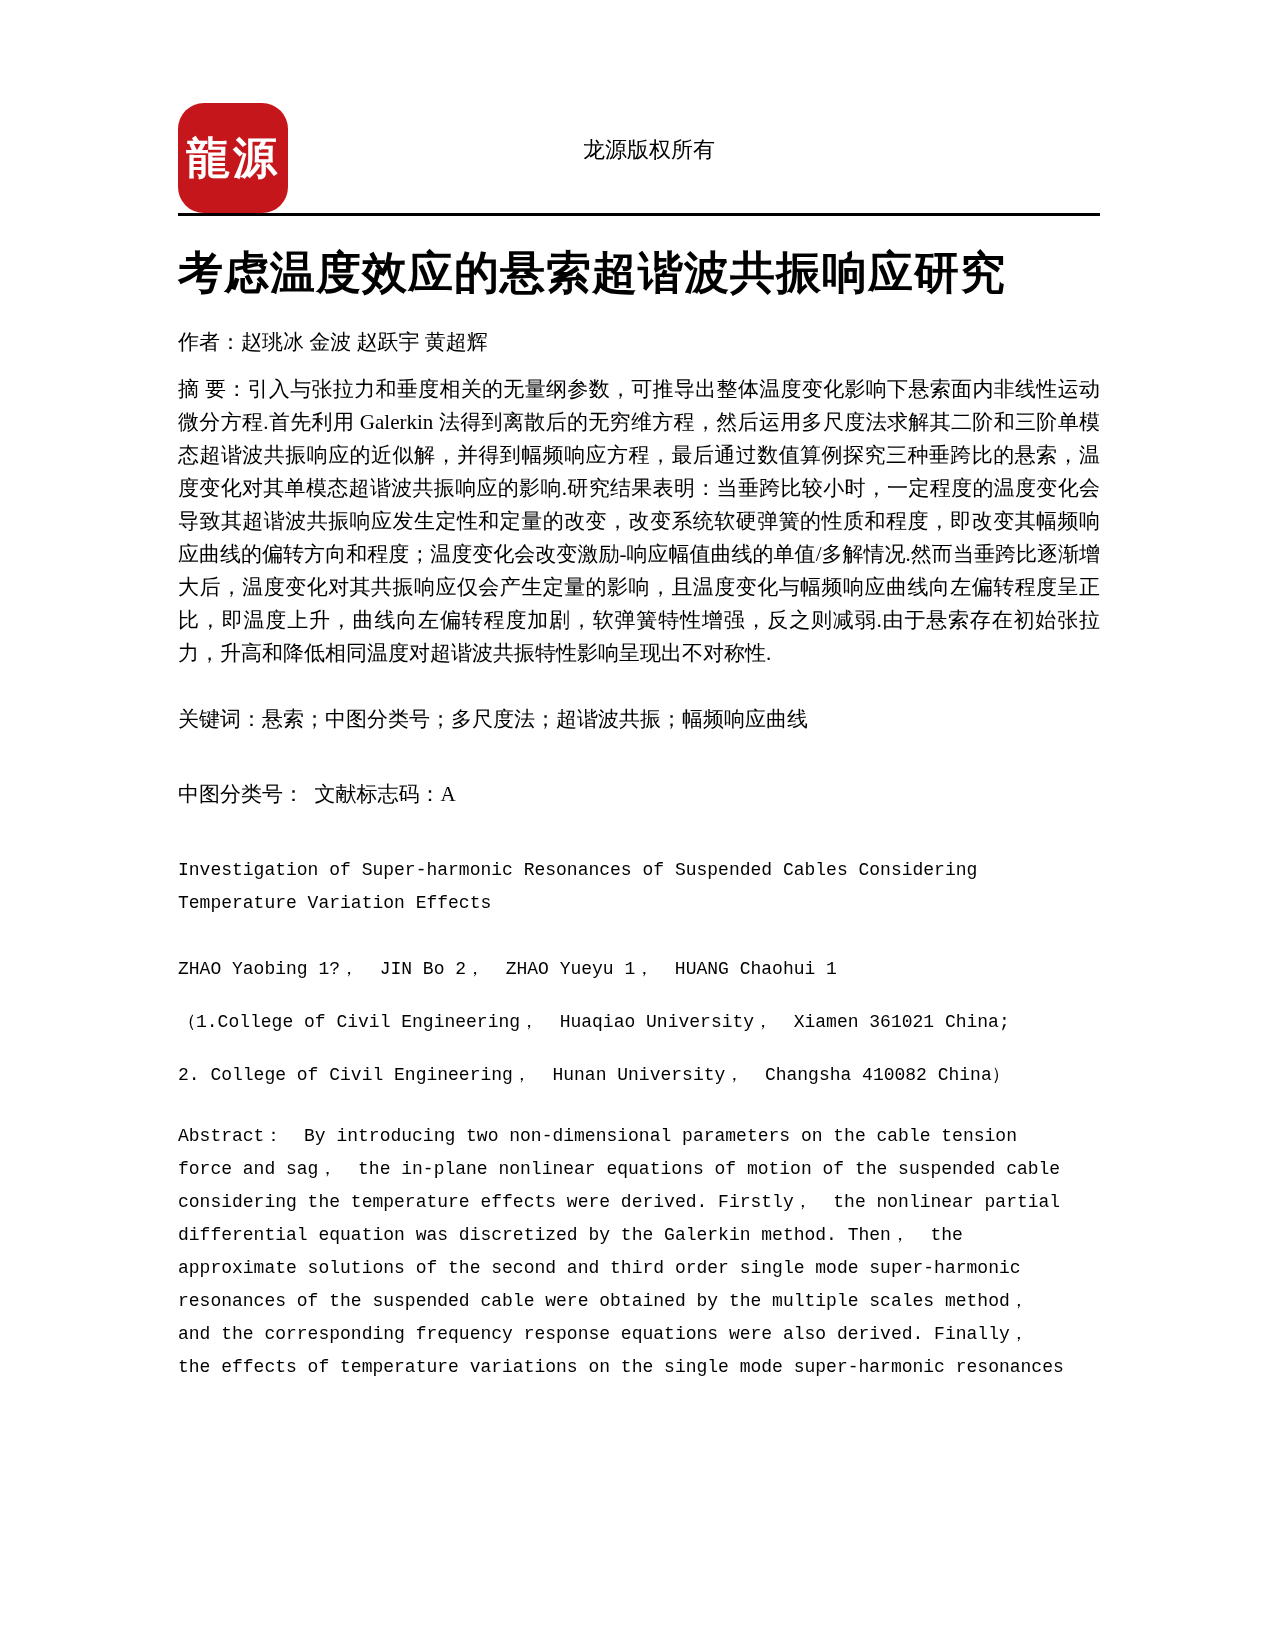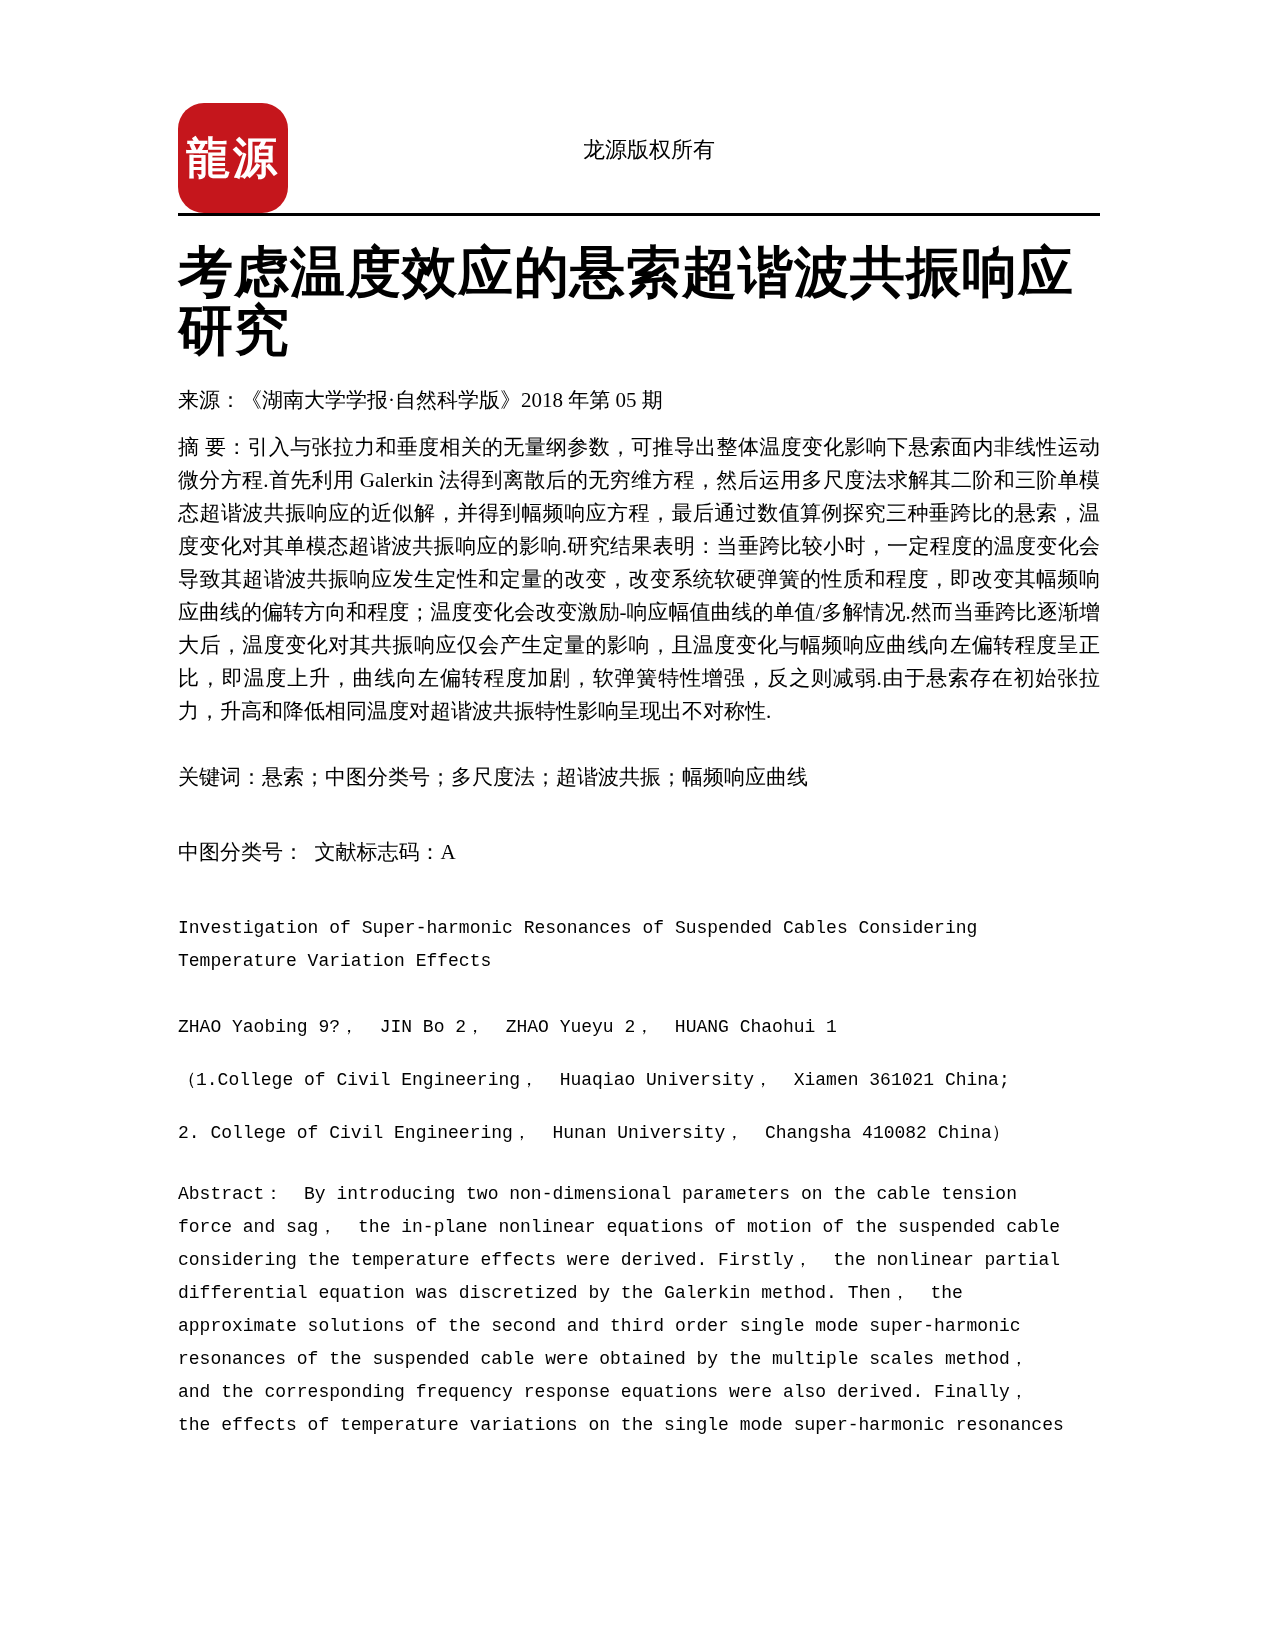--- a/index.html
+++ b/index.html
@@ -48,21 +48,21 @@
     white-space: pre-wrap;
     margin-left: 20px;
   }
   .rule {
     border: none;
     border-top: 3px solid #000000;
     margin: 0;
     width: 100%;
   }
   .title-zh {
-    font-size: 55px;
+    font-size: 45px;
     font-weight: bold;
     line-height: 58px;
     margin: 28px 0 24px 0;
     letter-spacing: 1px;
     white-space: pre-wrap;
   }
   .meta-line {
     font-size: 21px;
     line-height: 33px;
     white-space: pre-wrap;
@@ -100,33 +100,33 @@
       <span class="logo-text">龍源</span>
     </div>
     <div class="copyright">龙源版权所有</div>
   </div>
 
   <hr class="rule">
 
   <h1 class="title-zh">考虑温度效应的悬索超谐波共振响应研究</h1>
 
   <div class="meta">
-    <div class="meta-line">来源：《湖南大学学报·自然科学版》2018 年第 05 期</div>
+    <div class="meta-line">作者：赵珧冰 金波 赵跃宇 黄超辉</div>
   </div>
 
   <p class="para abstract-zh">摘 要：引入与张拉力和垂度相关的无量纲参数，可推导出整体温度变化影响下悬索面内非线性运动微分方程.首先利用 Galerkin 法得到离散后的无穷维方程，然后运用多尺度法求解其二阶和三阶单模态超谐波共振响应的近似解，并得到幅频响应方程，最后通过数值算例探究三种垂跨比的悬索，温度变化对其单模态超谐波共振响应的影响.研究结果表明：当垂跨比较小时，一定程度的温度变化会导致其超谐波共振响应发生定性和定量的改变，改变系统软硬弹簧的性质和程度，即改变其幅频响应曲线的偏转方向和程度；温度变化会改变激励-响应幅值曲线的单值/多解情况.然而当垂跨比逐渐增大后，温度变化对其共振响应仅会产生定量的影响，且温度变化与幅频响应曲线向左偏转程度呈正比，即温度上升，曲线向左偏转程度加剧，软弹簧特性增强，反之则减弱.由于悬索存在初始张拉力，升高和降低相同温度对超谐波共振特性影响呈现出不对称性.</p>
 
   <p class="para">关键词：悬索；中图分类号；多尺度法；超谐波共振；幅频响应曲线</p>
 
   <p class="para clc-line">中图分类号：  文献标志码：A</p>
 
   <p class="para mono title-en">Investigation of Super-harmonic Resonances of Suspended Cables Considering
 Temperature Variation Effects</p>
 
-  <p class="para mono authors-en">ZHAO Yaobing 9?，  JIN Bo 2，  ZHAO Yueyu 2，  HUANG Chaohui 1</p>
+  <p class="para mono authors-en">ZHAO Yaobing 1?，  JIN Bo 2，  ZHAO Yueyu 1，  HUANG Chaohui 1</p>
 
   <p class="para mono affil">（1.College of Civil Engineering，  Huaqiao University，  Xiamen 361021 China;</p>
 
   <p class="para mono affil">2. College of Civil Engineering，  Hunan University，  Changsha 410082 China）</p>
 
   <div class="para mono abstract-en">Abstract：  By introducing two non-dimensional parameters on the cable tension
 force and sag，  the in-plane nonlinear equations of motion of the suspended cable
 considering the temperature effects were derived. Firstly，  the nonlinear partial
 differential equation was discretized by the Galerkin method. Then，  the
 approximate solutions of the second and third order single mode super-harmonic

